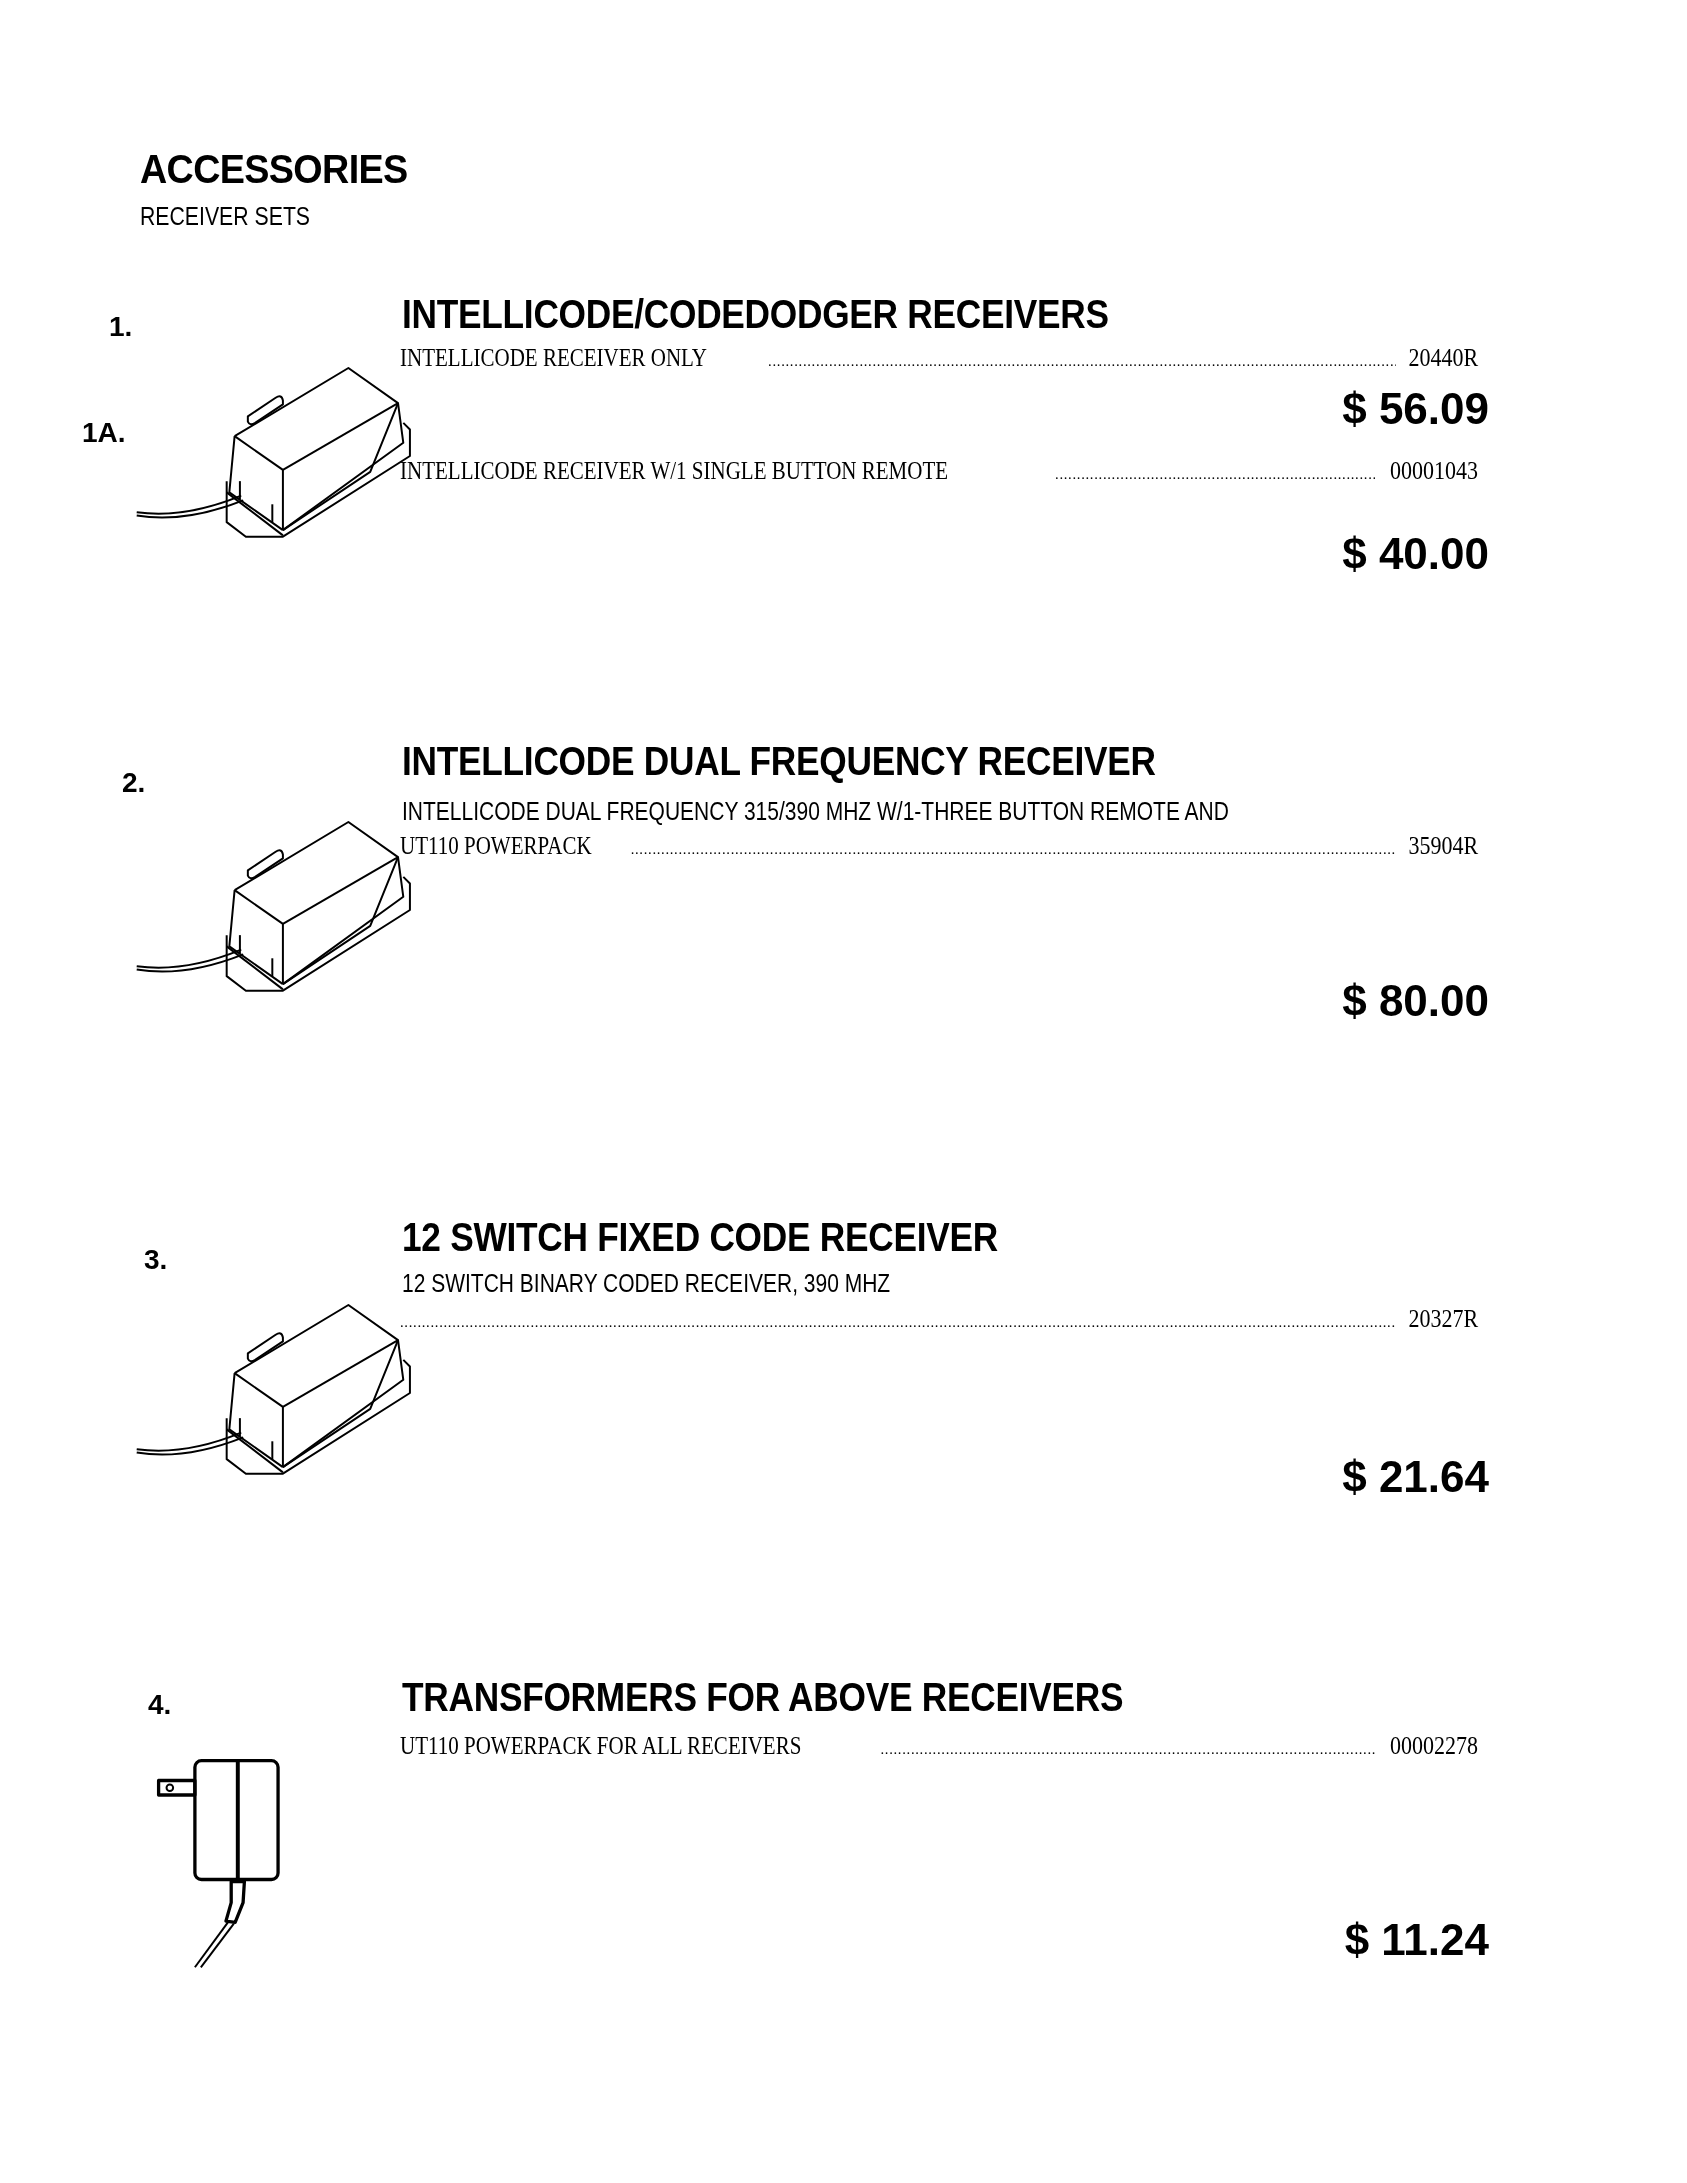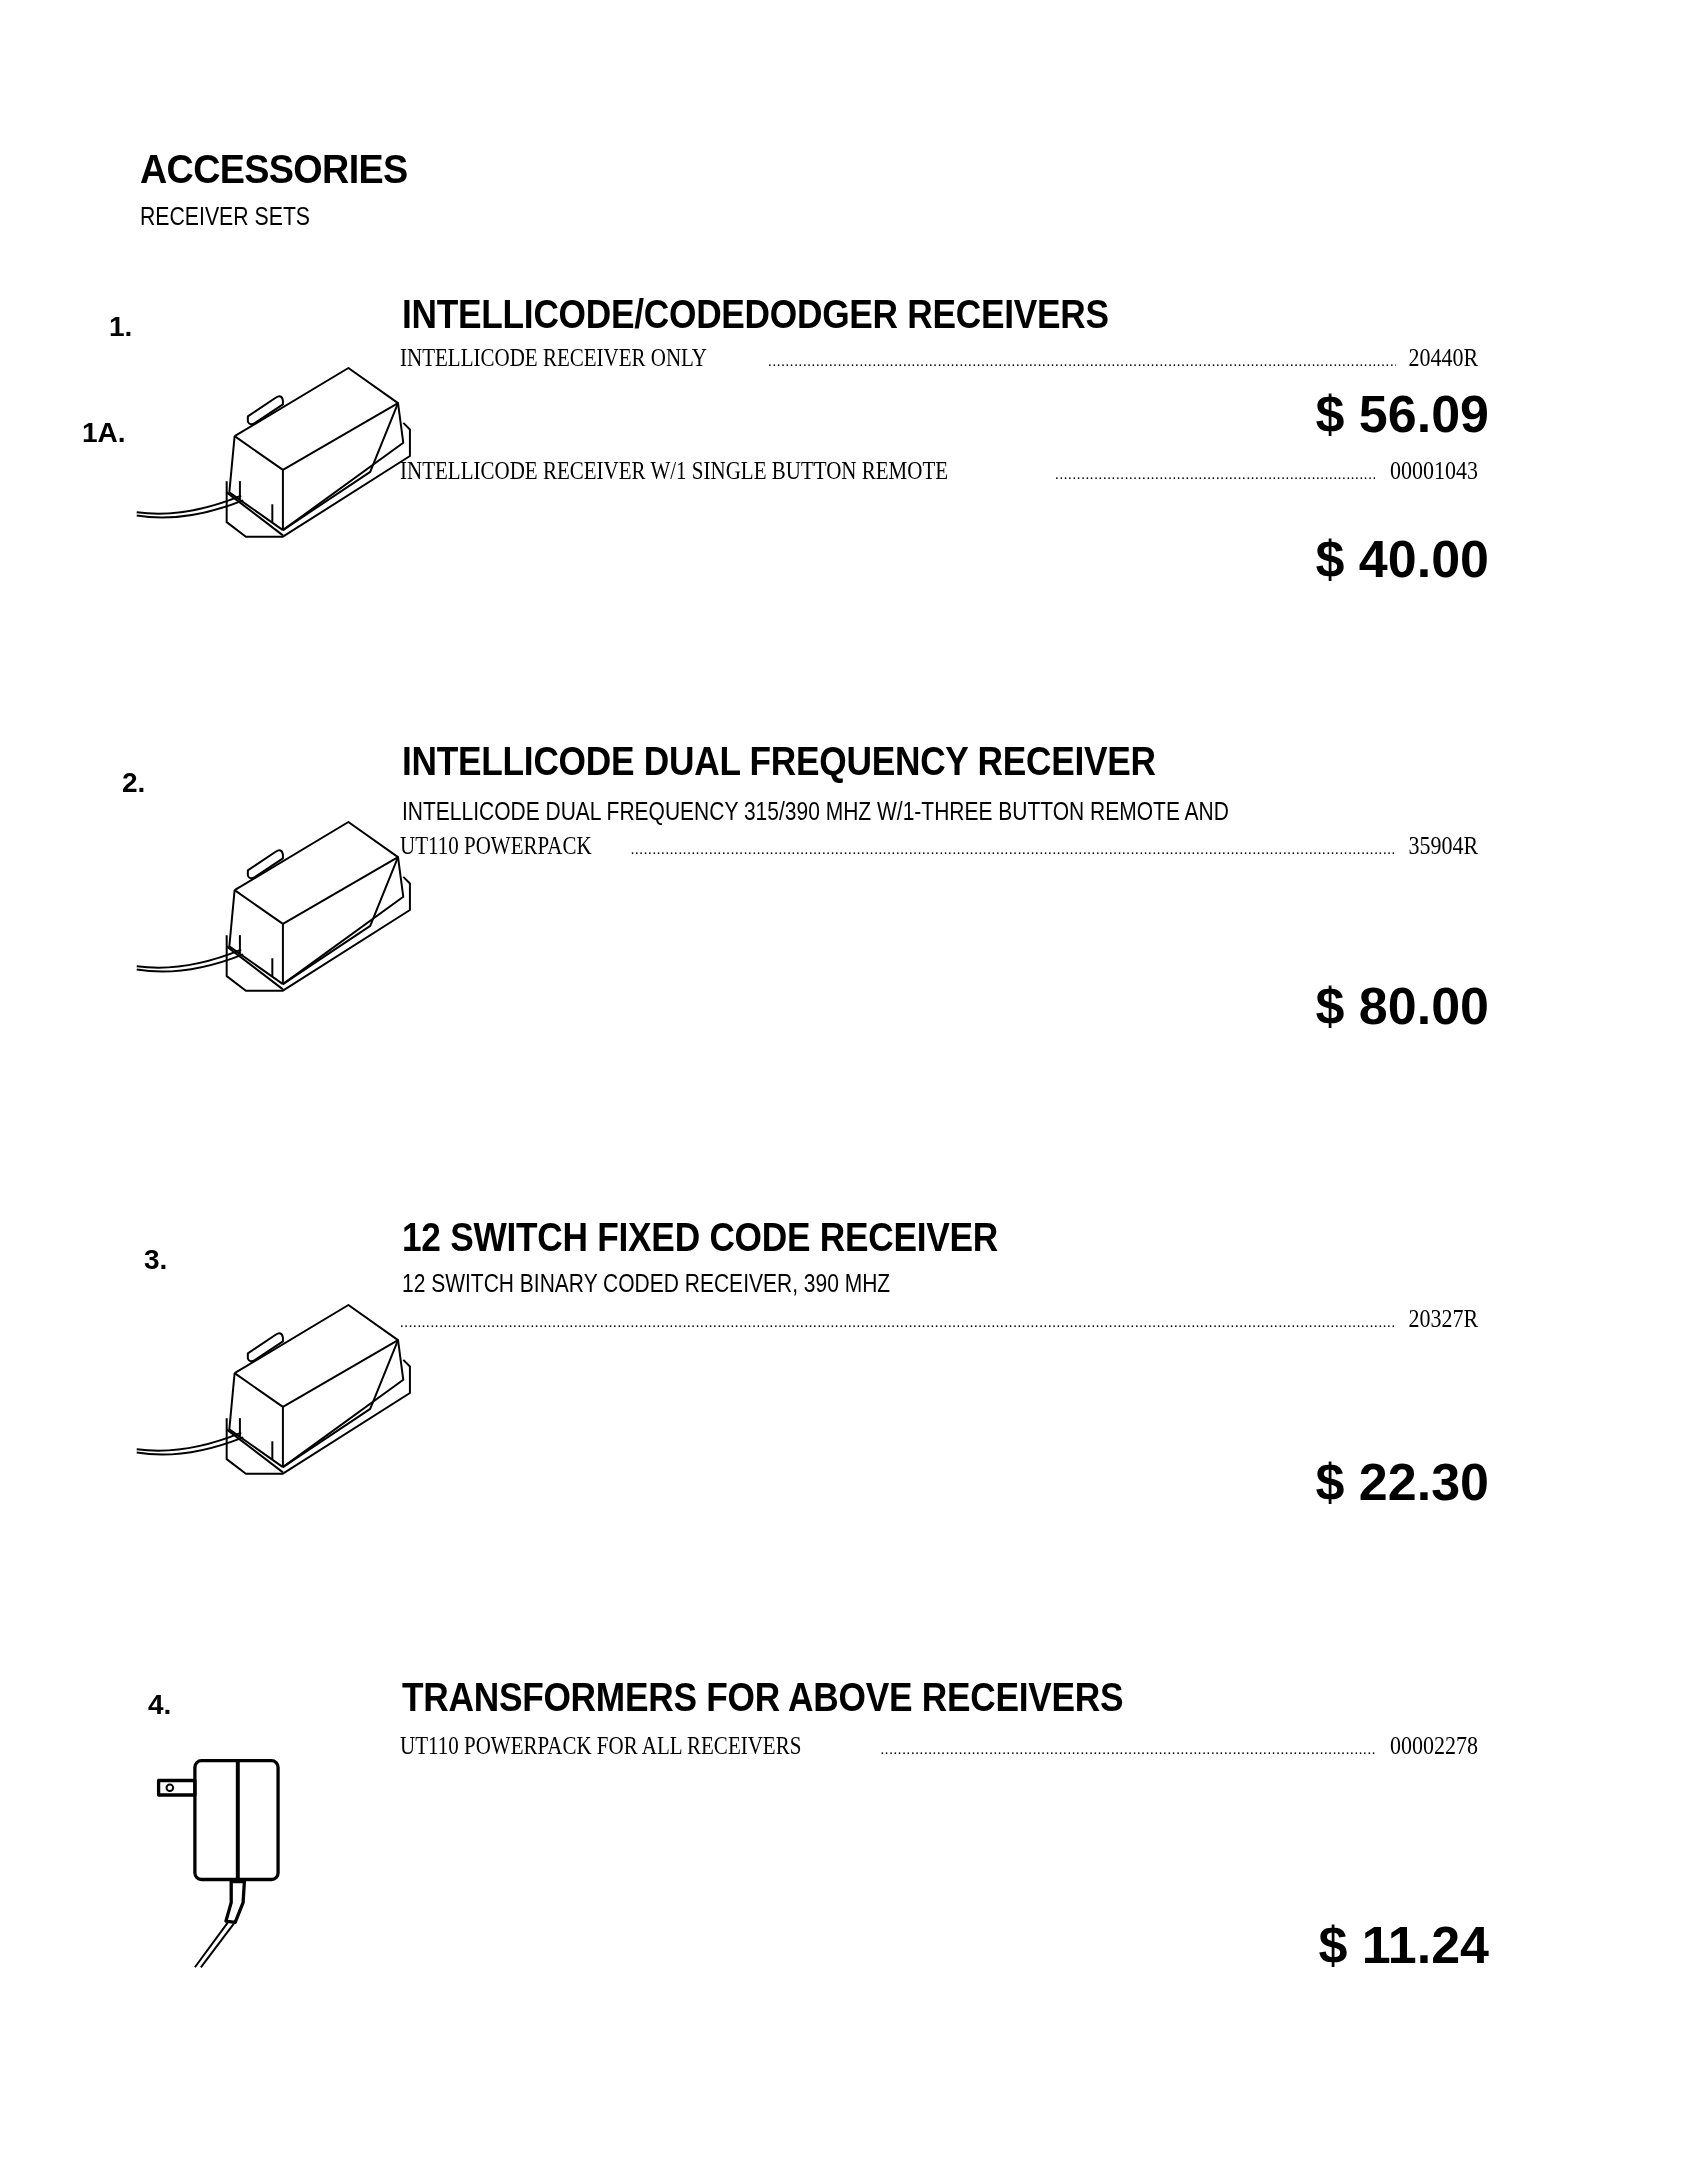--- a/index.html
+++ b/index.html
@@ -31,21 +31,21 @@
   .line .leader {
     flex: 1; overflow: hidden; white-space: nowrap; letter-spacing: 0.7px;
     font-size: 14.6px; margin: 0 2.6px;
   }
   .line .code { font-size: 25px; transform: scaleX(0.88); transform-origin: right center; display:inline-block; }
   .plain-desc {
     left: 402px; font-size: 25px; white-space: nowrap;
     transform: scaleX(0.84); transform-origin: left top;
   }
   .price {
-    right: 198px; font-size: 52px; font-weight: bold; white-space: nowrap;
+    right: 198px; font-size: 44px; font-weight: bold; white-space: nowrap;
     text-align: right;
     margin-left: 37px;
   }
   svg.art { position: absolute; overflow: visible; }
   svg.art * { fill: none; stroke: #000; stroke-width: 3; stroke-linejoin: round; }
 </style>
 </head>
 <body>
 
 <div class="abs page-title">ACCESSORIES</div>
@@ -114,21 +114,21 @@
 </section>
 
 <section>
   <div class="abs item-num" style="left:144px; top:1244px;">3.</div>
   <div class="abs item-title" style="top:1214px;">12 SWITCH FIXED CODE RECEIVER</div>
   <div class="abs plain-desc" style="top:1269px;">12 SWITCH BINARY CODED RECEIVER, 390 MHZ</div>
   <div class="abs line" style="top:1305px;">
     <span class="leader" style="margin-left:0">......................................................................................................................................................................................................................................................................</span>
     <span class="code">20327R</span>
   </div>
-  <div class="abs price" style="top:1452px;">$ 22.30</div>
+  <div class="abs price" style="top:1452px;">$ 21.64</div>
 
   <svg class="art" style="left:132px; top:1307px;" width="278" height="172" viewBox="0 0 420 260">
     <polyline points="155,100 327,-3 402,50 360,154 228,242"></polyline>
     <polyline points="155,100 228,151 228,242"></polyline>
     <line x1="228" y1="151" x2="402" y2="50"></line>
     <polyline points="155,100 147,185 228,242"></polyline>
     <polyline points="402,50 410,110 228,242"></polyline>
     <polyline points="143,168 143,230 172,252 228,252 420,130 420,90 410,80"></polyline>
     <polyline points="143,185 228,250"></polyline>
     <path d="M175,70 L217,42 Q226,36 228,46 L228,52 L186,80 Q178,85 175,78 Z"></path>

